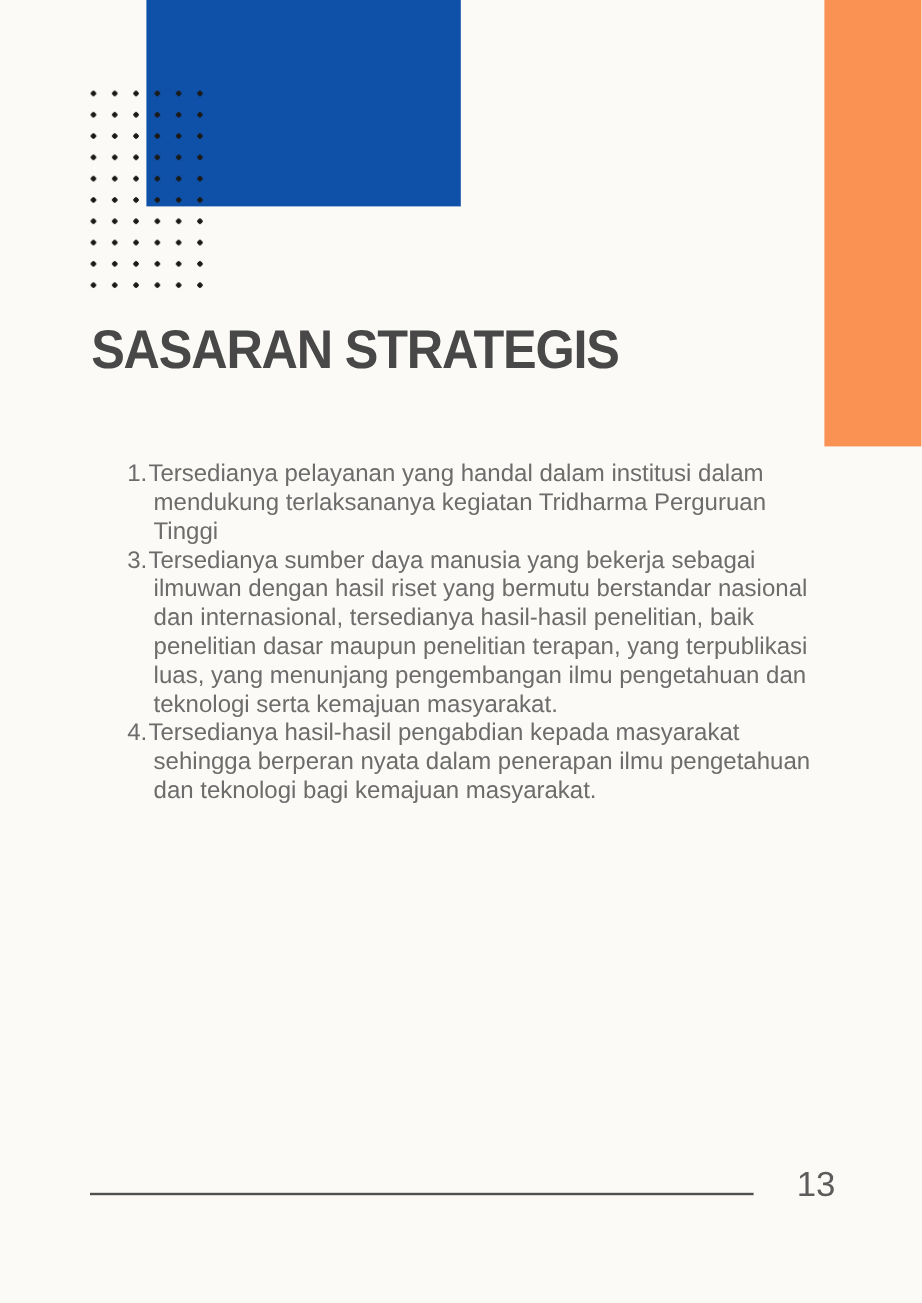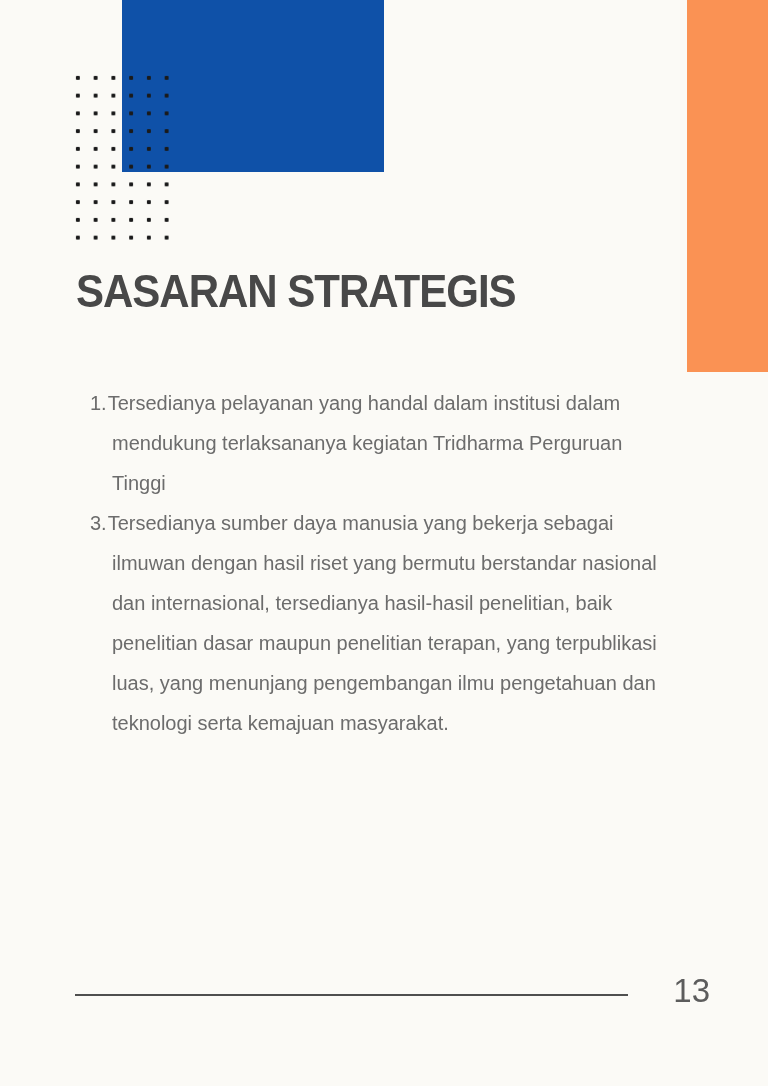--- a/index.html
+++ b/index.html
@@ -49,25 +49,25 @@
     font-size: 42px;
     font-weight: bold;
     letter-spacing: -1px;
     color: var(--title, #484848);
     transform: scaleY(1.08);
     transform-origin: left top;
     white-space: nowrap;
   }
   .goal-list {
     position: absolute;
-    left: 90px;
+    left: 106px;
     top: 383px;
     width: 574px;
     font-size: 20px;
-    line-height: 40px;
+    line-height: 24px;
     color: var(--body, #6c6c6c);
   }
   .goal-item {
     padding-left: 22px;
     text-indent: -22px;
   }
   .goal-item .num {
     display: inline;
     margin-right: 1px;
   }
@@ -77,33 +77,34 @@
     top: 994px;
     width: 553px;
     height: 2px;
     background: #4f4f4f;
   }
   .page-number {
     position: absolute;
     left: 650px;
     top: 972px;
     width: 60px;
-    font-size: 33px;
+    font-size: 29px;
     color: #5c5c5c;
-    text-align: right;
+    text-align: center;
   }
 </style>
 </head>
 <body style="--accent-blue: #0f51a8; --accent-orange: #fa9254; --bg: #fbfaf6; --title: #484848; --body: #6c6c6c; --dot: #1a1a1a;">
 
 <div class="blue-rect"></div>
 <div class="orange-bar"></div>
 <div class="dot-grid"></div>
 
 <h1 class="page-title">SASARAN STRATEGIS</h1>
 
 <div class="goal-list">
     <div class="goal-item"><span class="num">1.</span><span>Tersedianya pelayanan yang handal dalam institusi dalam mendukung terlaksananya kegiatan Tridharma Perguruan Tinggi</span></div>
     <div class="goal-item"><span class="num">3.</span><span>Tersedianya sumber daya manusia yang bekerja sebagai ilmuwan dengan hasil riset yang bermutu berstandar nasional dan internasional, tersedianya hasil-hasil penelitian, baik penelitian dasar maupun penelitian terapan, yang terpublikasi luas, yang menunjang pengembangan ilmu pengetahuan dan teknologi serta kemajuan masyarakat.</span></div>
+    <div class="goal-item"><span class="num">4.</span><span>Tersedianya hasil-hasil pengabdian kepada masyarakat sehingga berperan nyata dalam penerapan ilmu pengetahuan dan teknologi bagi kemajuan masyarakat.</span></div>
   </div>
 
 <div class="footer-rule"></div>
 <div class="page-number">13</div>
 
 </body></html>

